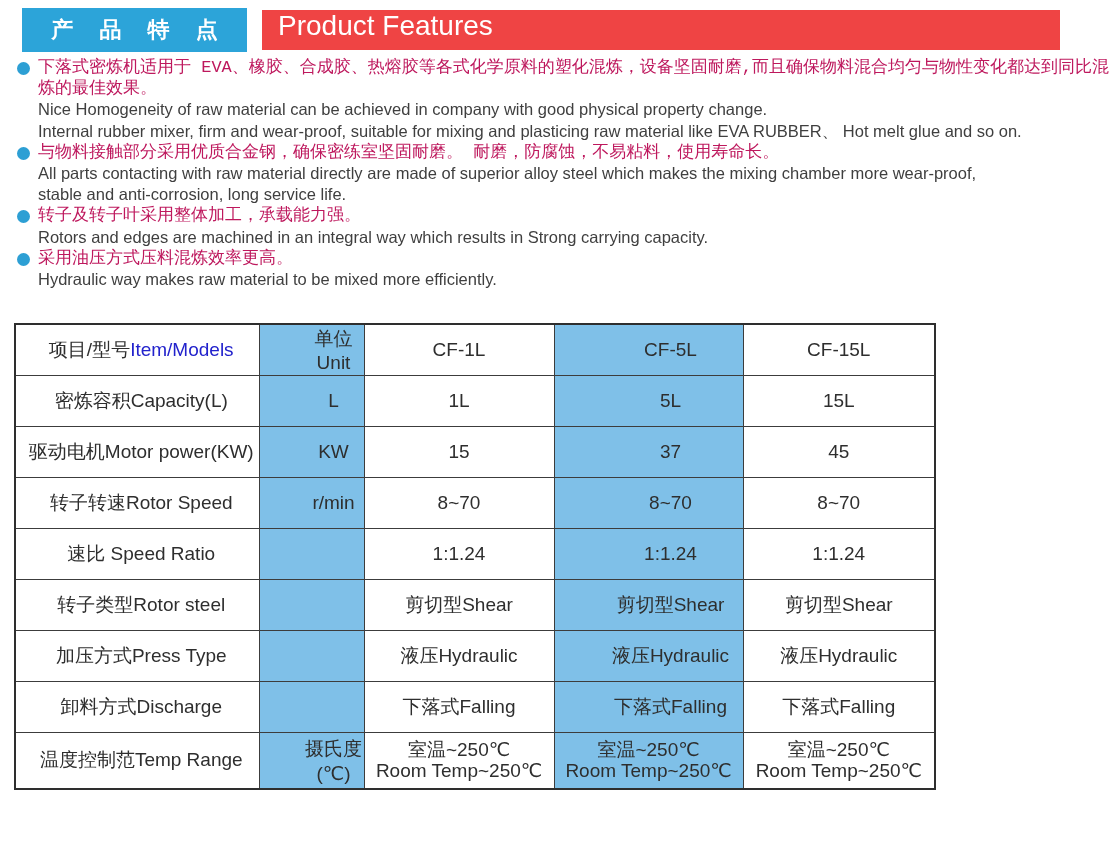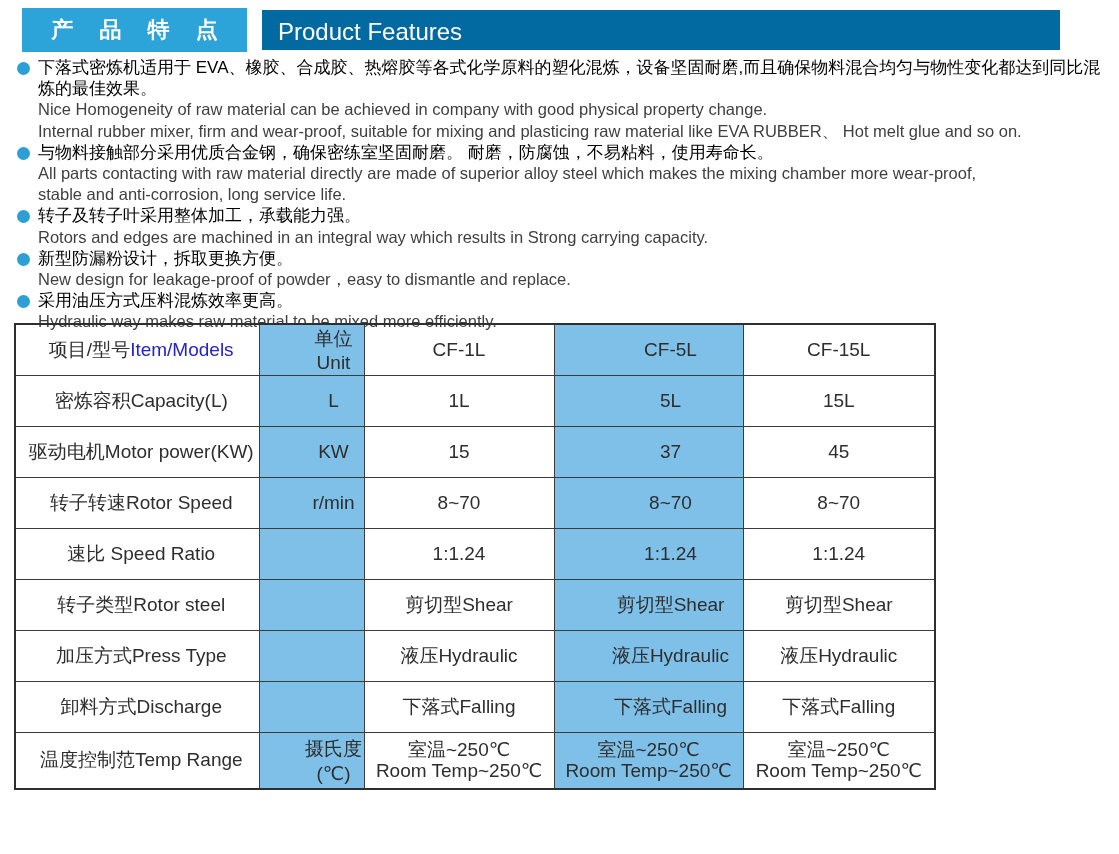--- a/index.html
+++ b/index.html
@@ -16,39 +16,39 @@
     position: absolute; left: 22px; top: 8px;
     width: 225px; height: 44px;
     background: #2CA4D9;
     display: flex; align-items: center; justify-content: center;
     color: #ffffff; font-size: 22px; font-weight: bold;
     letter-spacing: 10px; text-indent: 10px;
   }
   .banner-en {
     position: absolute; left: 262px; top: 10px;
     width: 798px; height: 40px;
-    background: #0369a1;
-    display: flex; align-items: flex-end;
+    background: #ef4444;
+    display: flex; align-items: flex-start;
     padding: 0 0 4px 16px;
-    color: #ffffff; font-size: 24px;
+    color: #ffffff; font-size: 28px;
   }
 
   
   .features {
     position: absolute; left: 14px; top: 57px; width: 1102px;
   }
   .feature-item { display: flex; }
   .bullet {
     flex: 0 0 13px; width: 13px; height: 13px;
     margin: 5px 8px 0 3px;
     border-radius: 50%;
     background: #2D9FD4;
   }
   .feature-text { flex: 1; }
-  .cn-line  { font-size: 17px;   line-height: 21.2px; color: #000000; }
+  .cn-line  { font-size: 17px;   line-height: 21.2px; color: #be185d; font-family: Liberation Mono, monospace; }
   .en-line  { font-size: 16.5px; line-height: 21.2px; color: #3f3f3f; }
 
   
   table.spec {
     position: absolute; left: 14px; top: 323px;
     width: 920px;
     border-collapse: collapse;
     table-layout: fixed;
     border: 2px solid #2e2e2e;
   }
@@ -105,27 +105,20 @@
   </div>
 
   <div class="feature-item">
     <span class="bullet"></span>
     <div class="feature-text">
       <div class="cn-line">转子及转子叶采用整体加工，承载能力强。</div>
       <div class="en-line">Rotors and edges are machined in an integral way which results in Strong carrying capacity.</div>
     </div>
   </div>
 
-  <div class="feature-item">
-    <span class="bullet"></span>
-    <div class="feature-text">
-      <div class="cn-line">新型防漏粉设计，拆取更换方便。</div>
-      <div class="en-line">New design for leakage-proof of powder，easy to dismantle and replace.</div>
-    </div>
-  </div>
 
   <div class="feature-item">
     <span class="bullet"></span>
     <div class="feature-text">
       <div class="cn-line">采用油压方式压料混炼效率更高。</div>
       <div class="en-line">Hydraulic way makes raw material to be mixed more efficiently.</div>
     </div>
   </div>
 
 </div>

